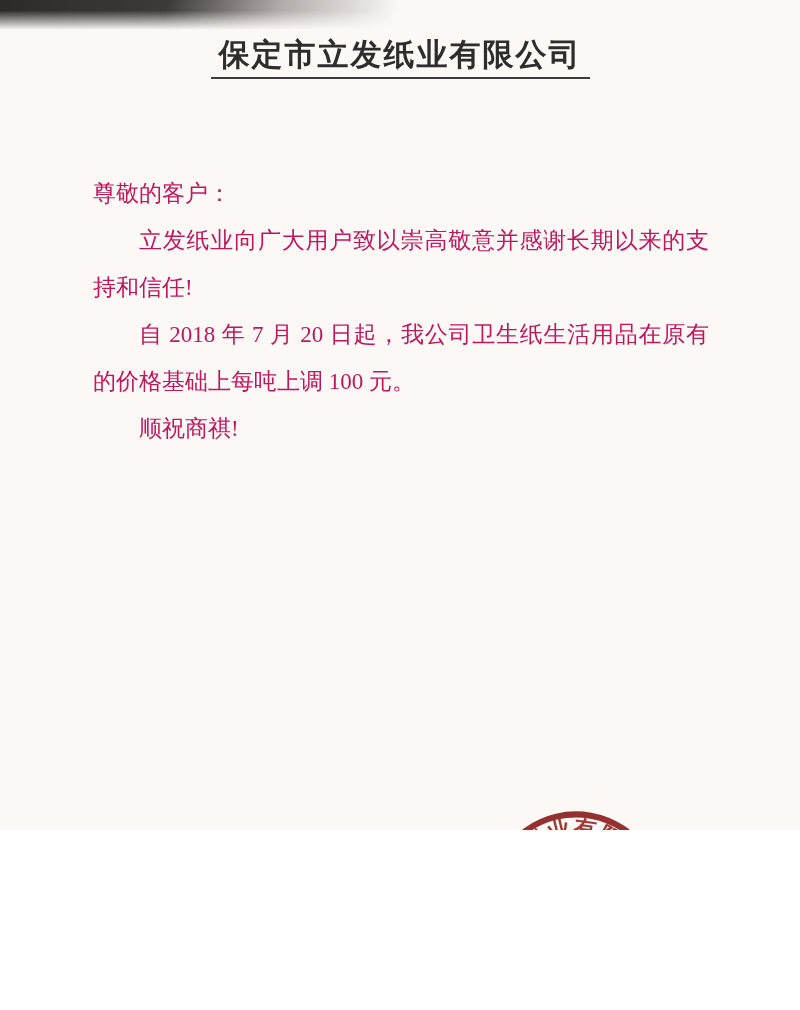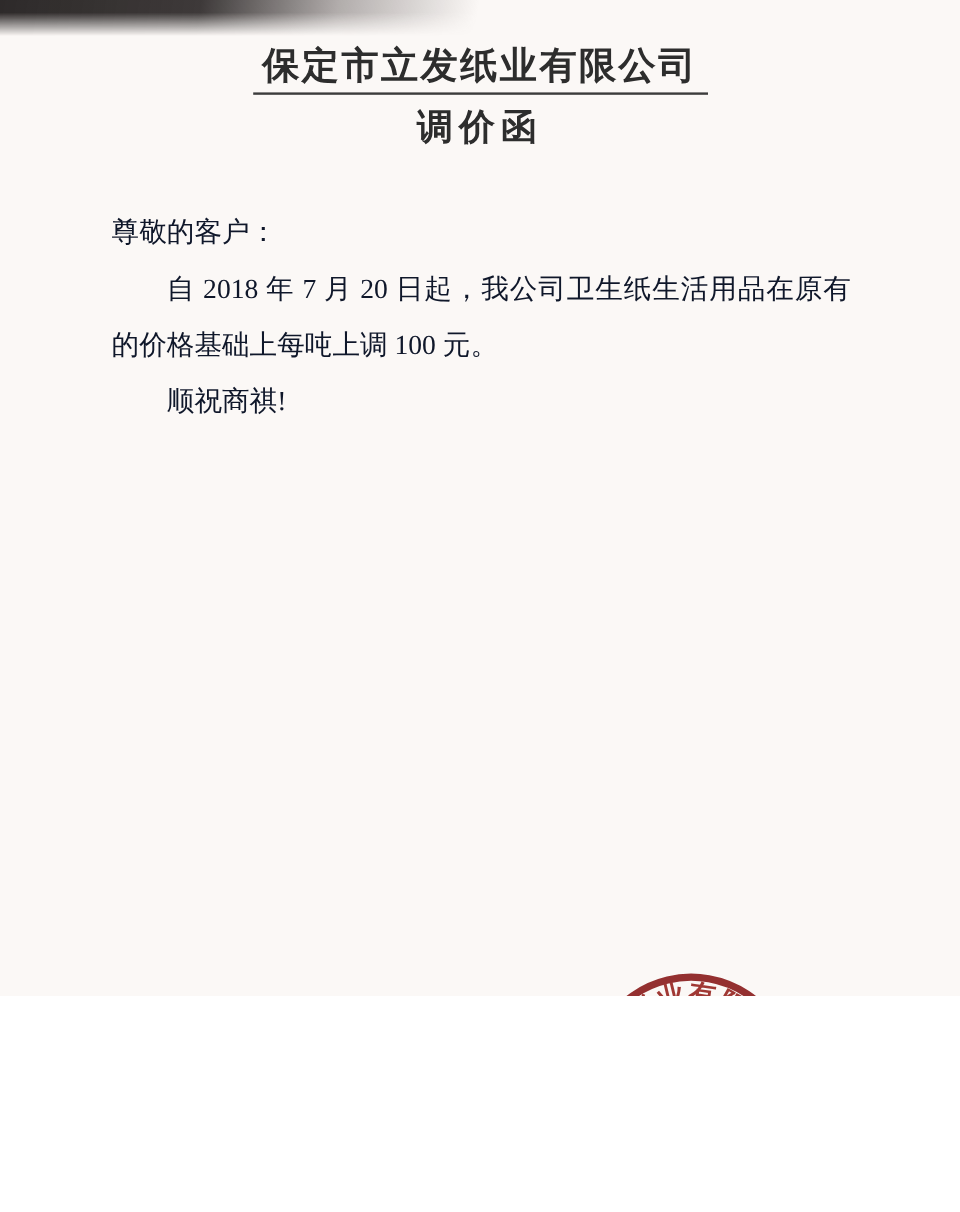--- a/index.html
+++ b/index.html
@@ -24,21 +24,21 @@
     color:#2d2d2d; letter-spacing:2px; margin:0;
   }
   .title .ul { border-bottom:2px solid #3c3c3c; padding:0 8px 5px; }
   .subtitle {
     position:absolute; top:86px; left:0; width:100%;
     text-align:center; font-size:30px; font-weight:700;
     color:#2d2d2d; letter-spacing:5px; margin:0;
   }
   .letter-body {
     position:absolute; top:170px; left:93px; width:616px;
-    font-size:23px; line-height:47px; color:#0f172a;
+    font-size:23px; line-height:47px; color:#be185d;
     text-align:justify; text-justify:inter-character;
   }
   .letter-body p { margin:0; text-indent:2em; }
   .letter-body p.salutation { text-indent:0; }
   .sig-company {
     position:absolute; top:869px; right:104px;
     font-size:23px; color:#343434; letter-spacing:1px;
   }
   .sig-date {
     position:absolute; top:919px; right:112px;
@@ -61,24 +61,24 @@
 </style>
 </head>
 <body>
 
 <div class="page">
 
   <div class="top-shadow"></div>
 
   <h1 class="title"><span class="ul">保定市立发纸业有限公司</span></h1>
 
-  <h2 class="subtitle">调价函</h2>
 
   <div class="letter-body">
     <p class="salutation">尊敬的客户：</p>
+    <p>立发纸业向广大用户致以崇高敬意并感谢长期以来的支持和信任!</p>
     <p>自 2018 年 7 月 20 日起，我公司卫生纸生活用品在原有的价格基础上每吨上调 100 元。</p>
     <p>顺祝商祺!</p>
   </div>
 
   <div class="sig-company">保定市立发纸业有限公司</div>
 
   <div class="sig-date">2018 年 7 月 18 日</div>
 
   <svg class="seal" viewBox="0 0 200 200">
     <g transform="rotate(-35 100 100)">

